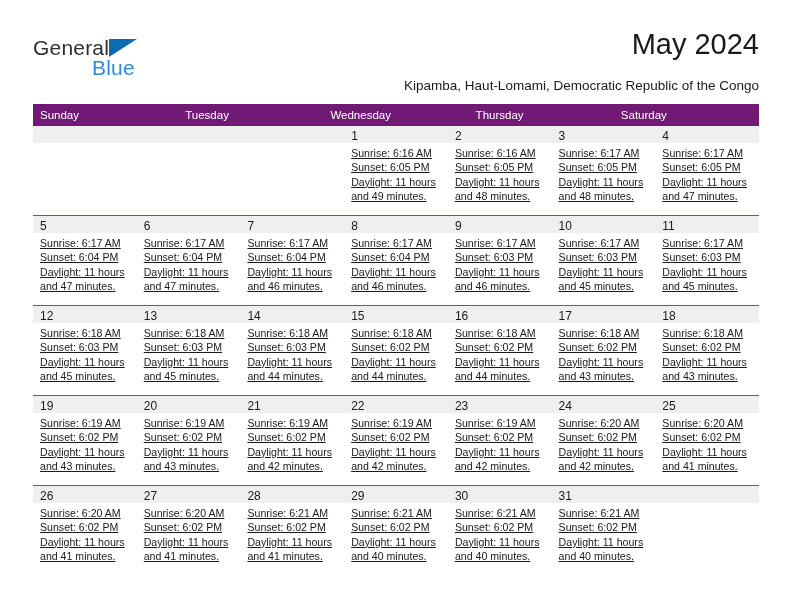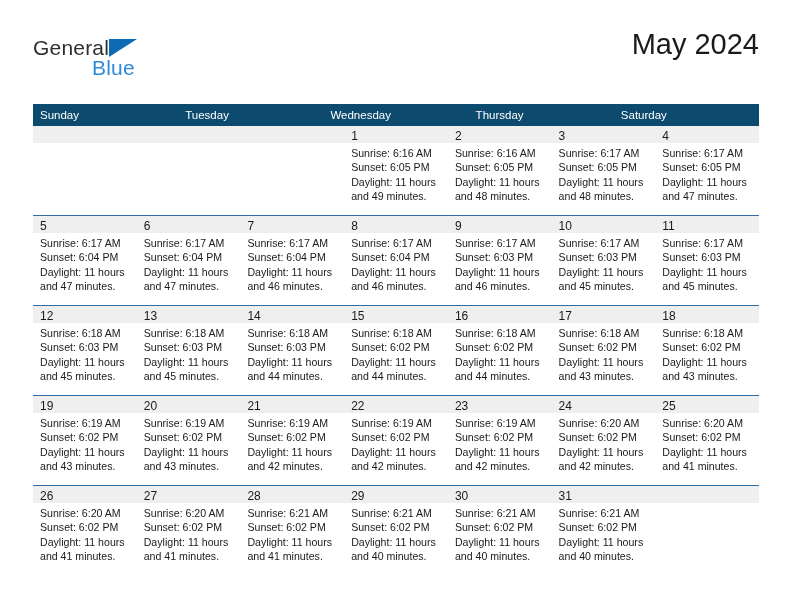--- a/index.html
+++ b/index.html
@@ -88,21 +88,21 @@
   
   .calendar {
     position: absolute;
     left: 33px;
     top: 104px;
     width: 726px;
   }
   .weekday-row {
     display: flex;
     width: 100%;
-    background: #0c4a6e;
+    background: #701a75;
     height: 22px;
   }
   .weekday {
     flex: 1 1 0;
     box-sizing: border-box;
     padding-left: 7px;
     color: #ffffff;
     font-size: 11.5px;
     line-height: 22px;
     font-family: "Liberation Sans", sans-serif;
@@ -132,20 +132,21 @@
   }
   .day-num {
     font-size: 12px;
     line-height: 17px;
     color: #1a1a1a;
     font-family: "Liberation Sans", sans-serif;
   }
   .day-body {
     padding: 3px 6px 0 7px;
     box-sizing: border-box;
+    text-decoration: underline;
   }
   .day-line {
     font-size: 10.6px;
     line-height: 14.4px;
     color: #1a1a1a;
     white-space: nowrap;
     font-family: "Liberation Sans", sans-serif;
   }
   .day.empty .day-num-band { background: #efefef; }
 </style>
@@ -156,20 +157,21 @@
 
   <div class="header">
 
     <div class="logo">
       <span class="logo-general">General</span>
       <span class="logo-triangle"></span>
       <span class="logo-blue">Blue</span>
     </div>
 
     <div class="title">May 2024</div>
+    <div class="subtitle">Kipamba, Haut-Lomami, Democratic Republic of the Congo</div>
   </div>
 
   <div class="calendar">
 
     <div class="weekday-row">
       <div class="weekday">Sunday</div>
       <div class="weekday">Tuesday</div>
       <div class="weekday">Wednesday</div>
       <div class="weekday">Thursday</div>
       <div class="weekday">Saturday</div>

